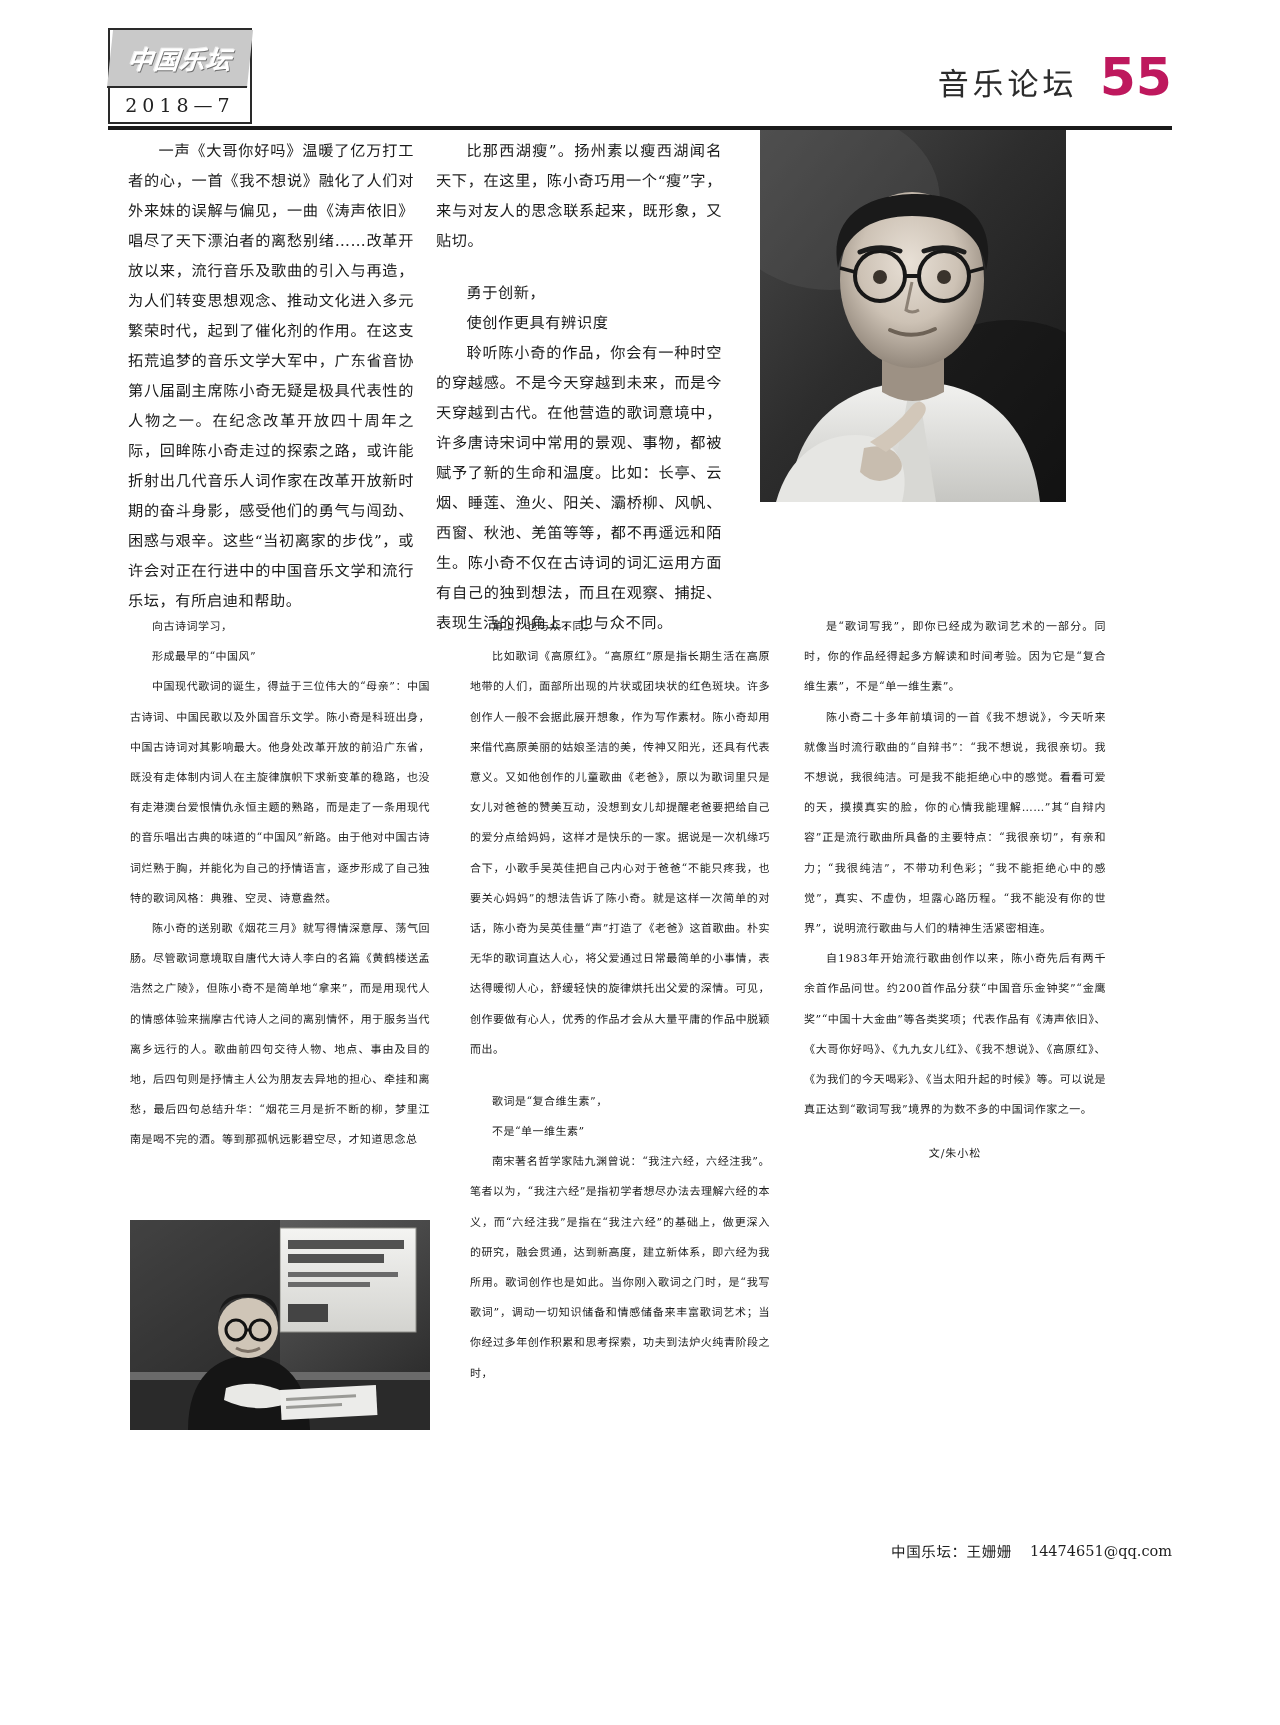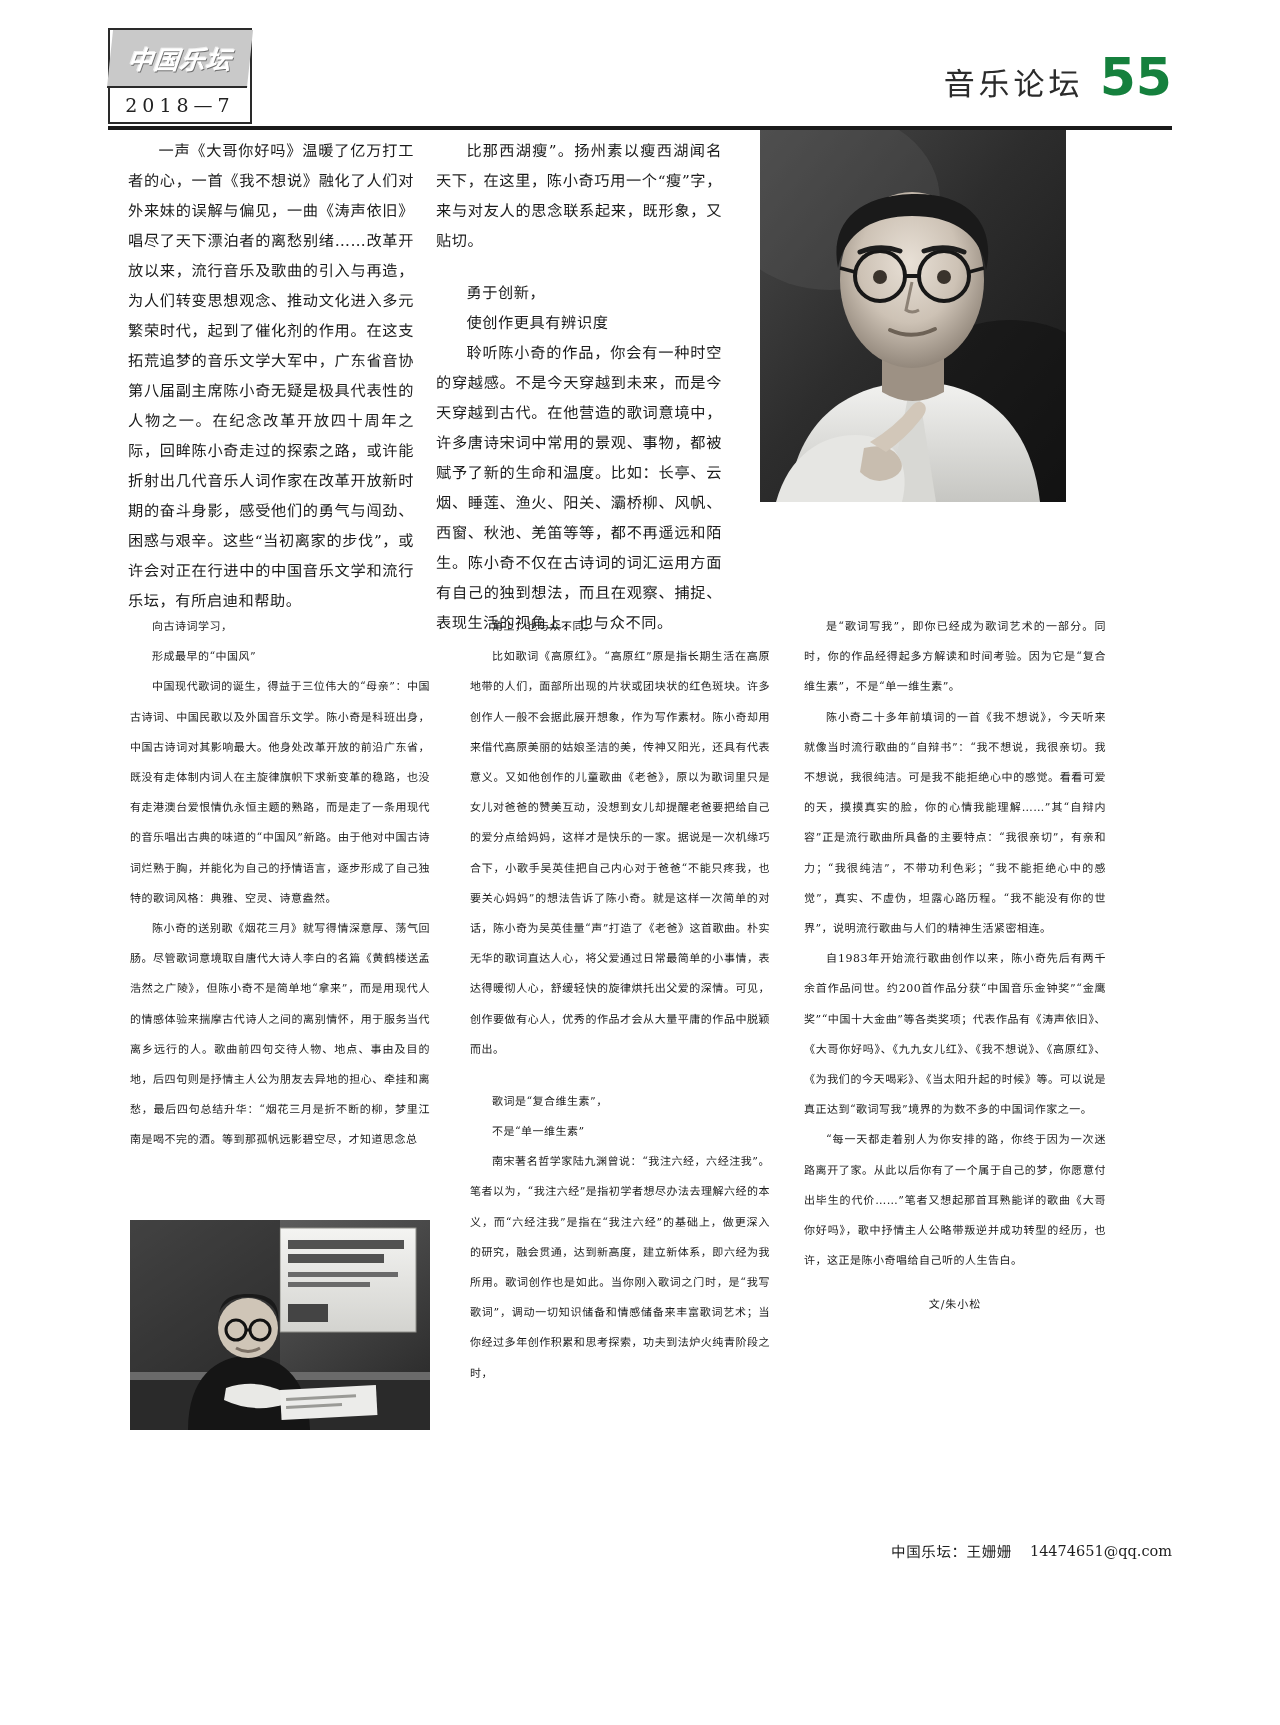--- a/index.html
+++ b/index.html
@@ -40,28 +40,28 @@
   }
   .logo-year{
     flex:1;
     display:flex;align-items:center;justify-content:center;
     font-size:19px;letter-spacing:5px;color:#222;
     font-family:"DejaVu Serif","Liberation Serif",serif;
     text-align:center;
   }
   .head-right{
     position:absolute;right:0;top:26px;
-    display:flex;align-items:baseline;gap:16px;
+    display:flex;align-items:baseline;gap:22px;
   }
   .head-section{
     font-size:31px;letter-spacing:4px;color:#2b2b2b;
     font-family:"DejaVu Serif","Liberation Serif",serif;
   }
   .head-pageno{
-    font-size:52px;font-weight:700;color:#15803d;
+    font-size:52px;font-weight:700;color:#be185d;
     font-family:"DejaVu Sans","Liberation Sans",sans-serif;
     line-height:.9;
   }
   .rule-thick{
     position:absolute;left:108px;top:126px;width:1064px;height:4px;background:#1a1a1a;
   }
 
   
   .topzone{
     position:absolute;left:108px;top:136px;width:1064px;height:380px;
@@ -284,21 +284,20 @@
       <p>比如歌词《高原红》。“高原红”原是指长期生活在高原地带的人们，面部所出现的片状或团块状的红色斑块。许多创作人一般不会据此展开想象，作为写作素材。陈小奇却用来借代高原美丽的姑娘圣洁的美，传神又阳光，还具有代表意义。又如他创作的儿童歌曲《老爸》，原以为歌词里只是女儿对爸爸的赞美互动，没想到女儿却提醒老爸要把给自己的爱分点给妈妈，这样才是快乐的一家。据说是一次机缘巧合下，小歌手吴英佳把自己内心对于爸爸“不能只疼我，也要关心妈妈”的想法告诉了陈小奇。就是这样一次简单的对话，陈小奇为吴英佳量“声”打造了《老爸》这首歌曲。朴实无华的歌词直达人心，将父爱通过日常最简单的小事情，表达得暖彻人心，舒缓轻快的旋律烘托出父爱的深情。可见，创作要做有心人，优秀的作品才会从大量平庸的作品中脱颖而出。</p>
       <p class="subhead">歌词是“复合维生素”，</p>
       <p>不是“单一维生素”</p>
       <p>南宋著名哲学家陆九渊曾说：“我注六经，六经注我”。笔者以为，“我注六经”是指初学者想尽办法去理解六经的本义，而“六经注我”是指在“我注六经”的基础上，做更深入的研究，融会贯通，达到新高度，建立新体系，即六经为我所用。歌词创作也是如此。当你刚入歌词之门时，是“我写歌词”，调动一切知识储备和情感储备来丰富歌词艺术；当你经过多年创作积累和思考探索，功夫到法炉火纯青阶段之时，</p>
     </div>
 
     <div class="bcol bcol-3">
       <p>是“歌词写我”，即你已经成为歌词艺术的一部分。同时，你的作品经得起多方解读和时间考验。因为它是“复合维生素”，不是“单一维生素”。</p>
       <p>陈小奇二十多年前填词的一首《我不想说》，今天听来就像当时流行歌曲的“自辩书”：“我不想说，我很亲切。我不想说，我很纯洁。可是我不能拒绝心中的感觉。看看可爱的天，摸摸真实的脸，你的心情我能理解……”其“自辩内容”正是流行歌曲所具备的主要特点：“我很亲切”，有亲和力；“我很纯洁”，不带功利色彩；“我不能拒绝心中的感觉”，真实、不虚伪，坦露心路历程。“我不能没有你的世界”，说明流行歌曲与人们的精神生活紧密相连。</p>
       <p>自1983年开始流行歌曲创作以来，陈小奇先后有两千余首作品问世。约200首作品分获“中国音乐金钟奖”“金鹰奖”“中国十大金曲”等各类奖项；代表作品有《涛声依旧》、《大哥你好吗》、《九九女儿红》、《我不想说》、《高原红》、《为我们的今天喝彩》、《当太阳升起的时候》等。可以说是真正达到“歌词写我”境界的为数不多的中国词作家之一。</p>
-      <p>“每一天都走着别人为你安排的路，你终于因为一次迷路离开了家。从此以后你有了一个属于自己的梦，你愿意付出毕生的代价……”笔者又想起那首耳熟能详的歌曲《大哥你好吗》，歌中抒情主人公略带叛逆并成功转型的经历，也许，这正是陈小奇唱给自己听的人生告白。</p>
       <p class="byline">文/朱小松</p>
     </div>
   </div>
 
   <div class="rule-bottom"></div>
   <div class="footer">
     <span>中国乐坛：王姗姗</span>
     <span class="mail">14474651@qq.com</span>
   </div>
 

